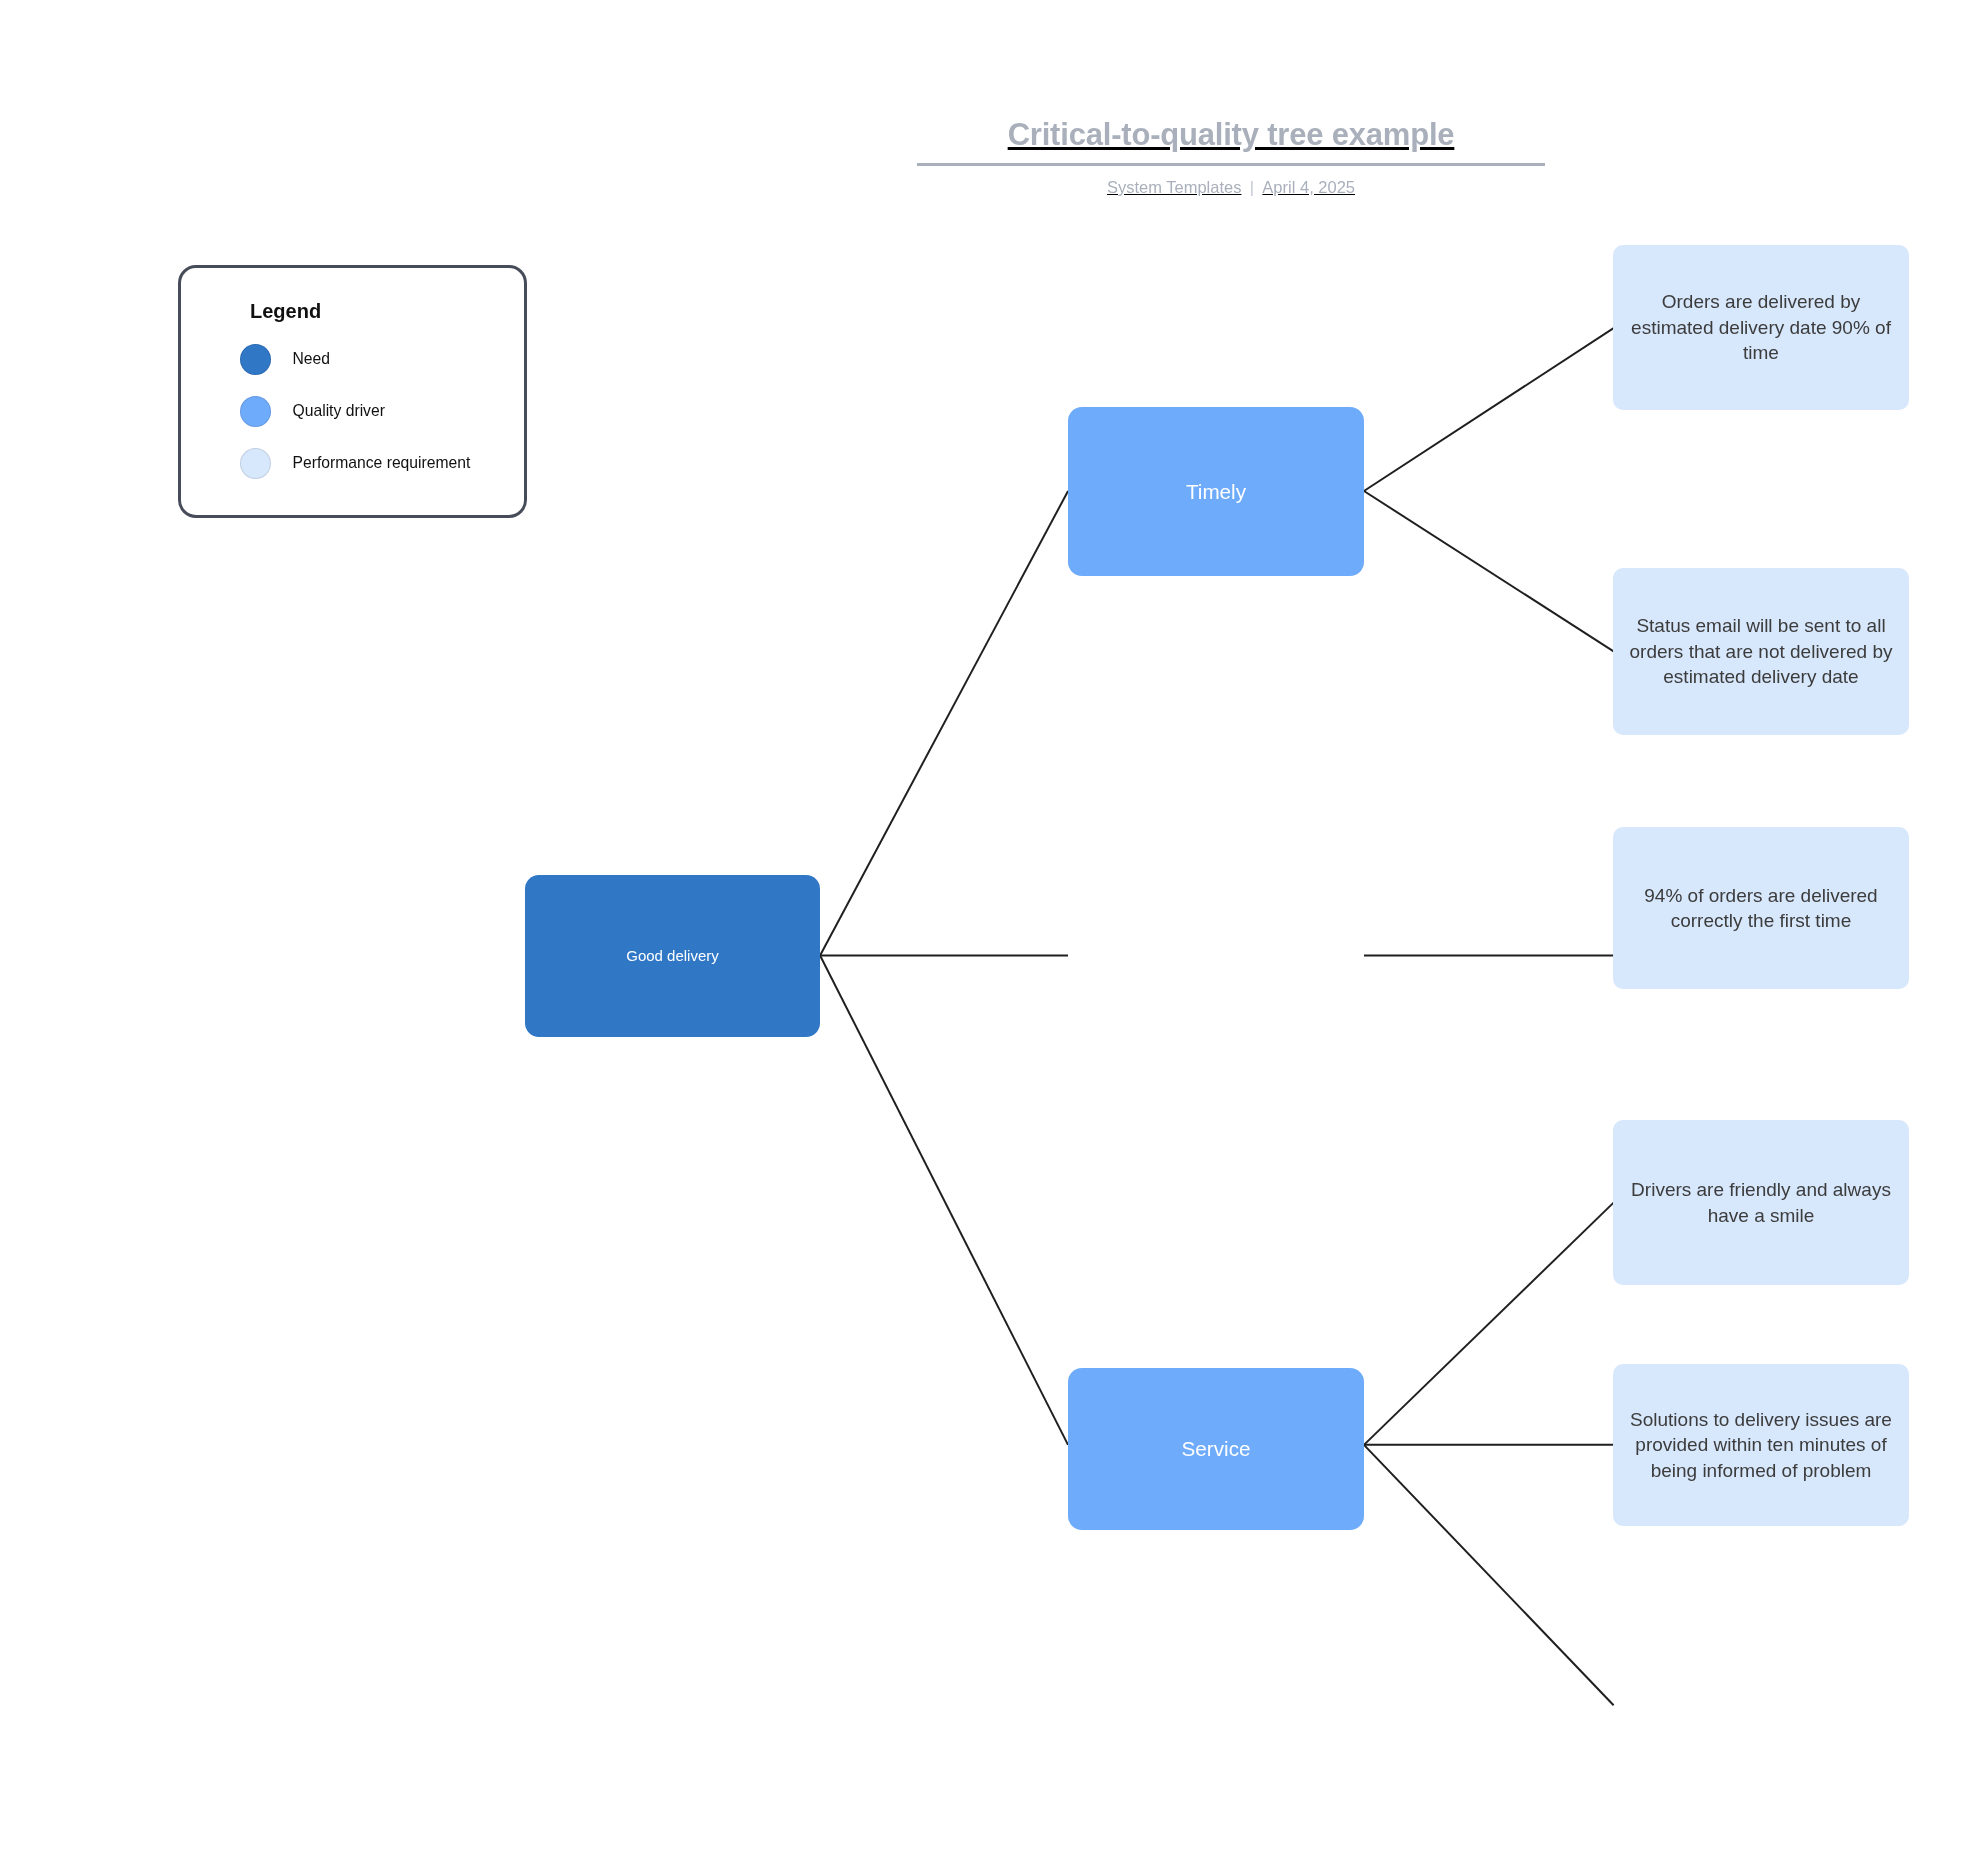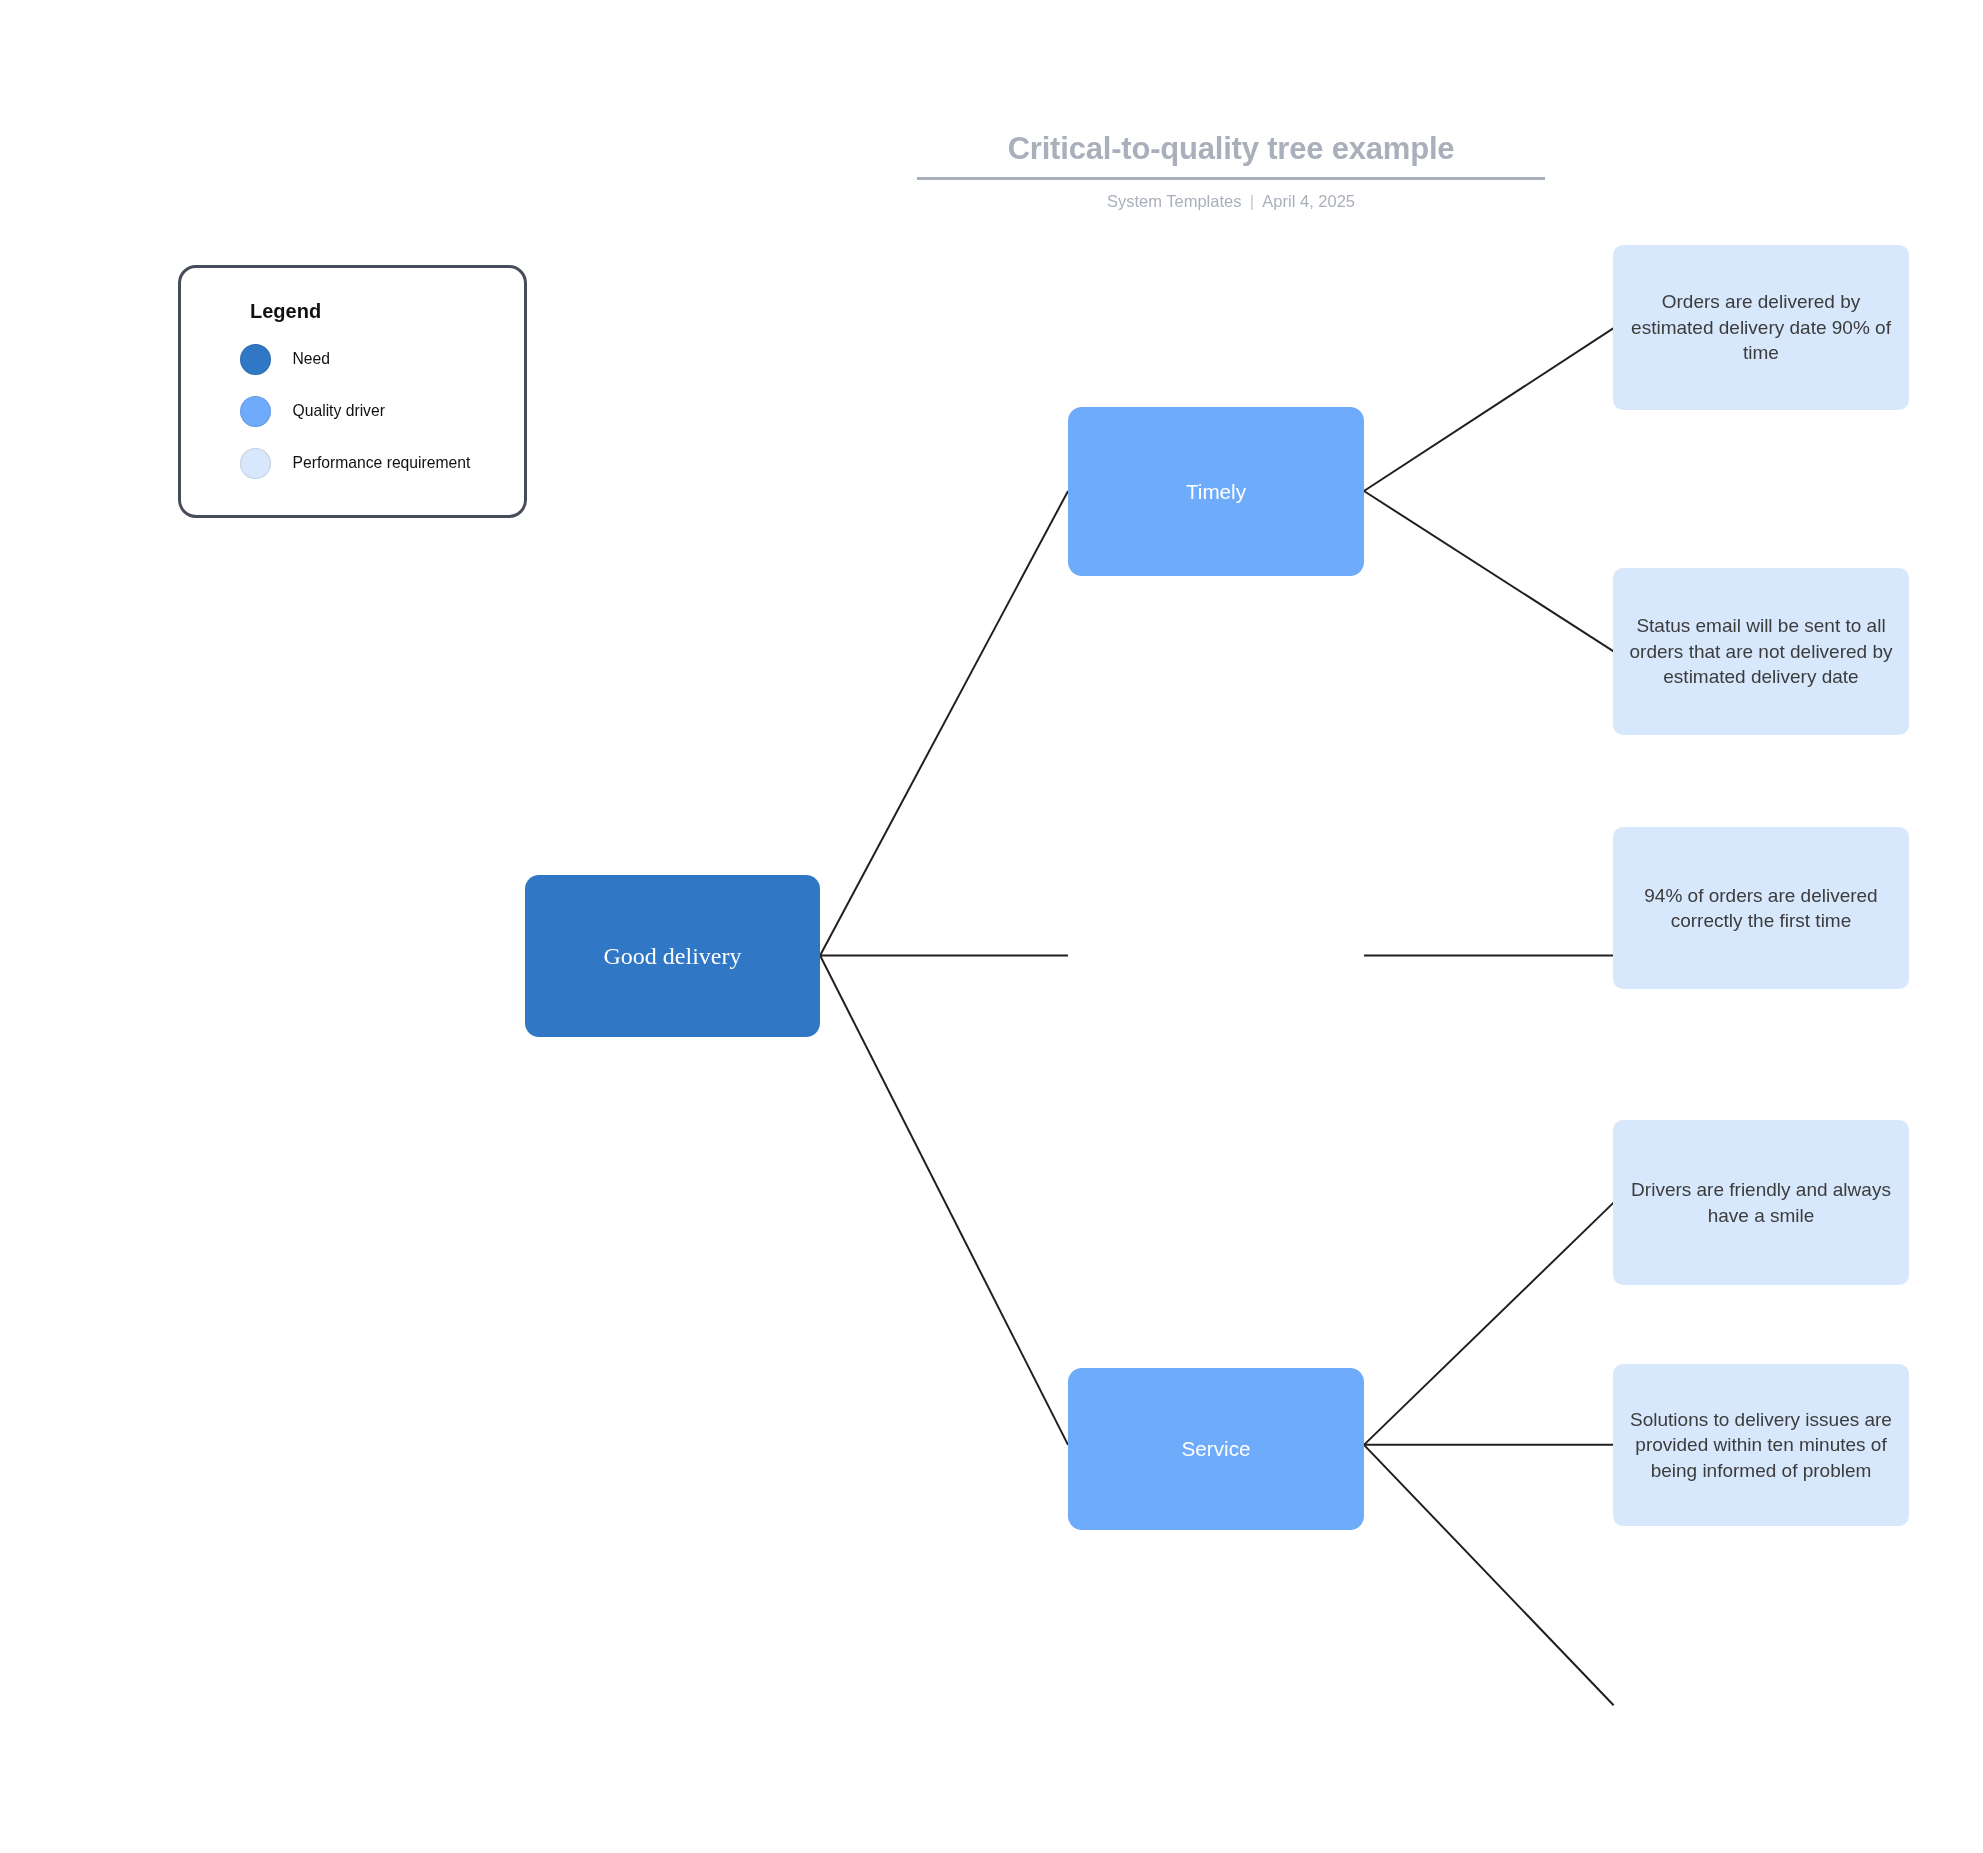--- a/index.html
+++ b/index.html
@@ -14,23 +14,24 @@
     position: relative;
     width: 1984px;
     height: 1854px;
     background: #ffffff;
   }
 
   
   #header {
     position: absolute;
     left: 917px;
-    top: 130px;
+    top: 116px;
     width: 628px;
     text-align: center;
+    text-decoration: underline;
   }
   #doc-title {
     font-size: 31px;
     font-weight: bold;
     color: #a9b0bb;
     letter-spacing: -0.2px;
     line-height: 1.25;
     white-space: nowrap;
   }
   #title-rule {
@@ -101,22 +102,21 @@
     border-radius: 14px;
     z-index: 3;
   }
   .node .node-text {
     padding: 0 15px;
     line-height: 1.34;
   }
   .node-need {
     background: #3077c6;
     color: #ffffff;
-    font-size: 24px;
-    font-family: Liberation Serif, serif;
+    font-size: 15px;
   }
   .node-driver {
     background: #6fabfb;
     color: #ffffff;
     font-size: 20.7px;
   }
   .node-req {
     background: #d7e7fc;
     color: #3c3c3c;
     font-size: 19px;

